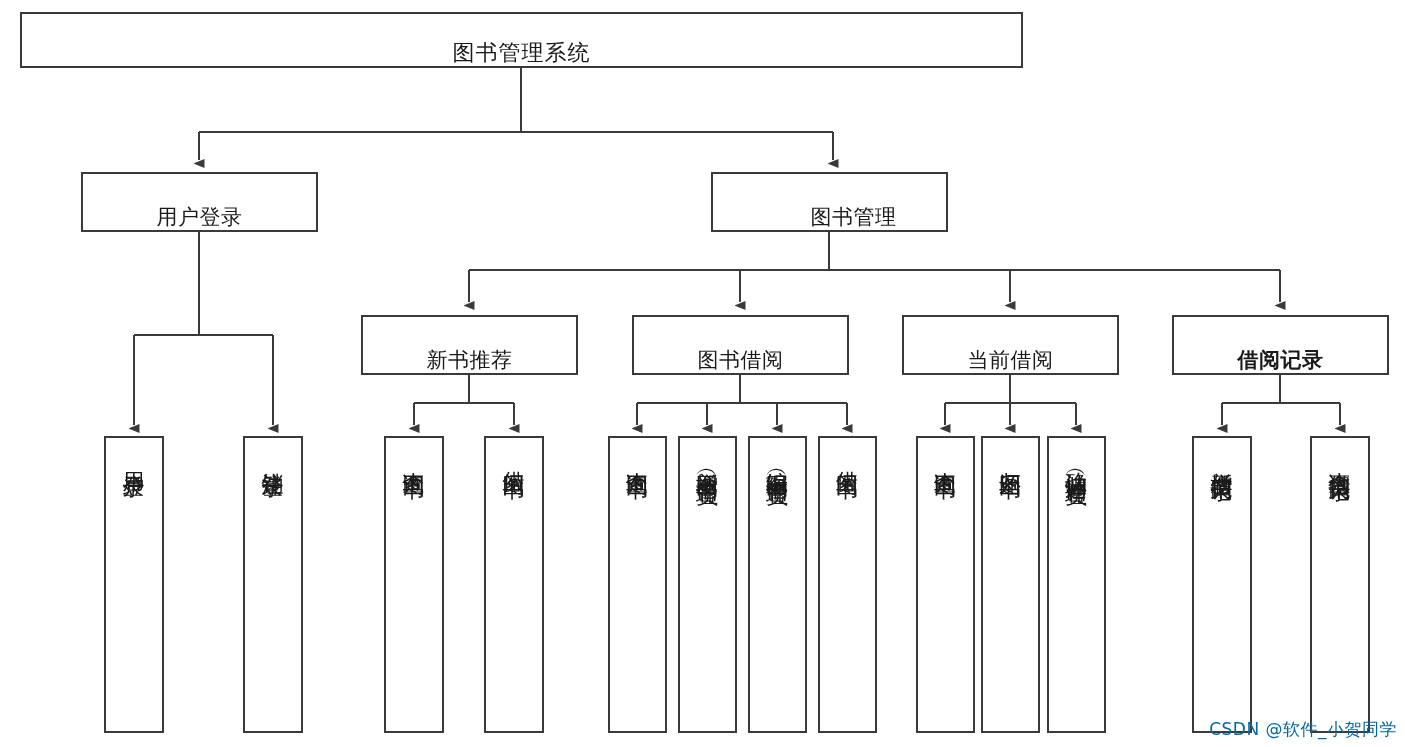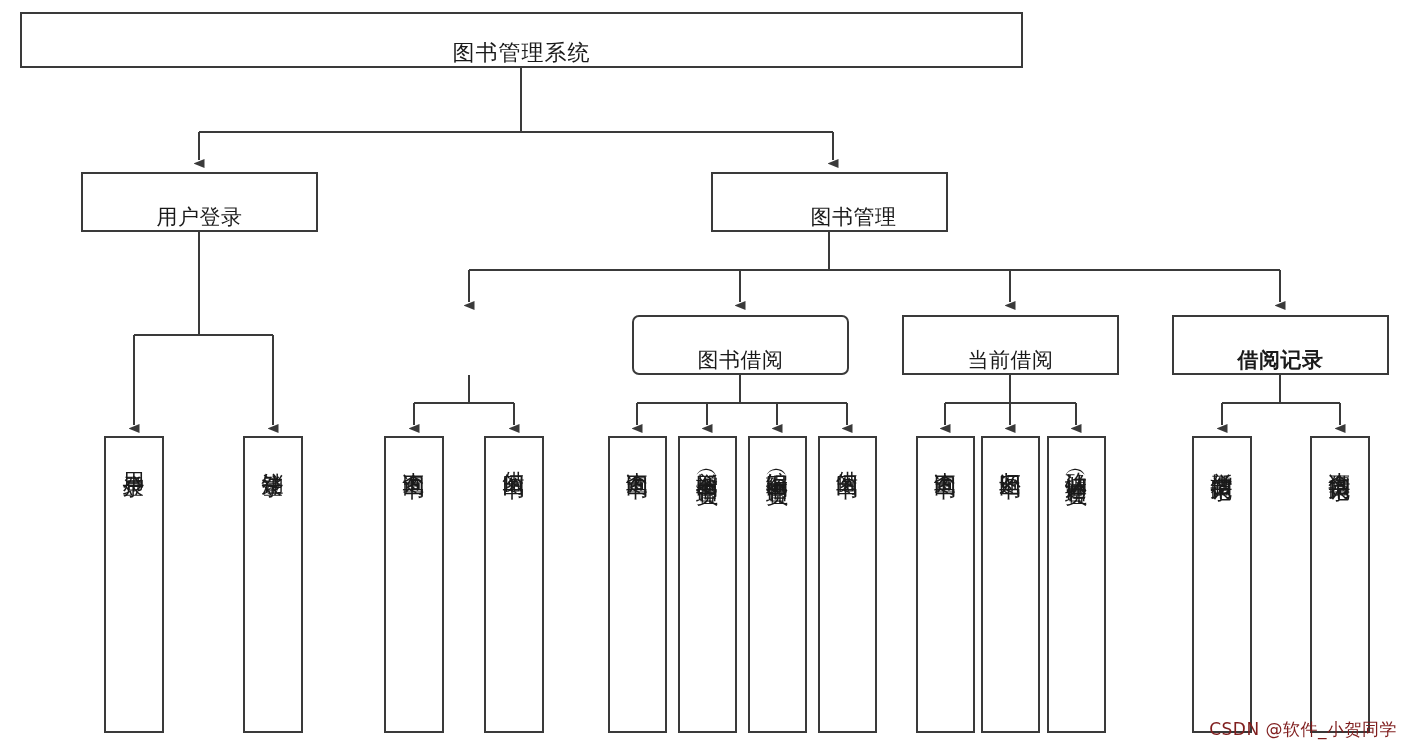--- a/index.html
+++ b/index.html
@@ -61,21 +61,21 @@
     font-size: 22px;
     line-height: 1.05;
     letter-spacing: 2px;
     white-space: pre-wrap;
   }
   .watermark {
     position: absolute;
     right: 8px;
     bottom: 6px;
     font-size: 17px;
-    color: #7f1d1d;
+    color: #0369a1;
     letter-spacing: 0.5px;
     white-space: nowrap;
   }
 </style>
 </head>
 <body>
 
 <div id="diagram-root">
 
   <svg class="edges" viewBox="0 0 1405 747">
@@ -133,22 +133,25 @@
   </div>
 
   <div class="node horiz" style="left:81px; top:172px; width:237px; height:60px;">
     <span class="label">用户登录</span>
   </div>
 
   <div class="node horiz" style="left:711px; top:172px; width:237px; height:60px;padding-left:48px;">
     <span class="label">图书管理</span>
   </div>
 
-
-  <div class="node horiz" style="left:632px; top:315px; width:217px; height:60px;border-radius:7px;">
+  <div class="node horiz" style="left:361px; top:315px; width:217px; height:60px;">
+    <span class="label">新书推荐</span>
+  </div>
+
+  <div class="node horiz" style="left:632px; top:315px; width:217px; height:60px;">
     <span class="label">图书借阅</span>
   </div>
 
   <div class="node horiz" style="left:902px; top:315px; width:217px; height:60px;">
     <span class="label">当前借阅</span>
   </div>
 
   <div class="node horiz" style="left:1172px; top:315px; width:217px; height:60px;font-weight:bold;">
     <span class="label">借阅记录</span>
   </div>

